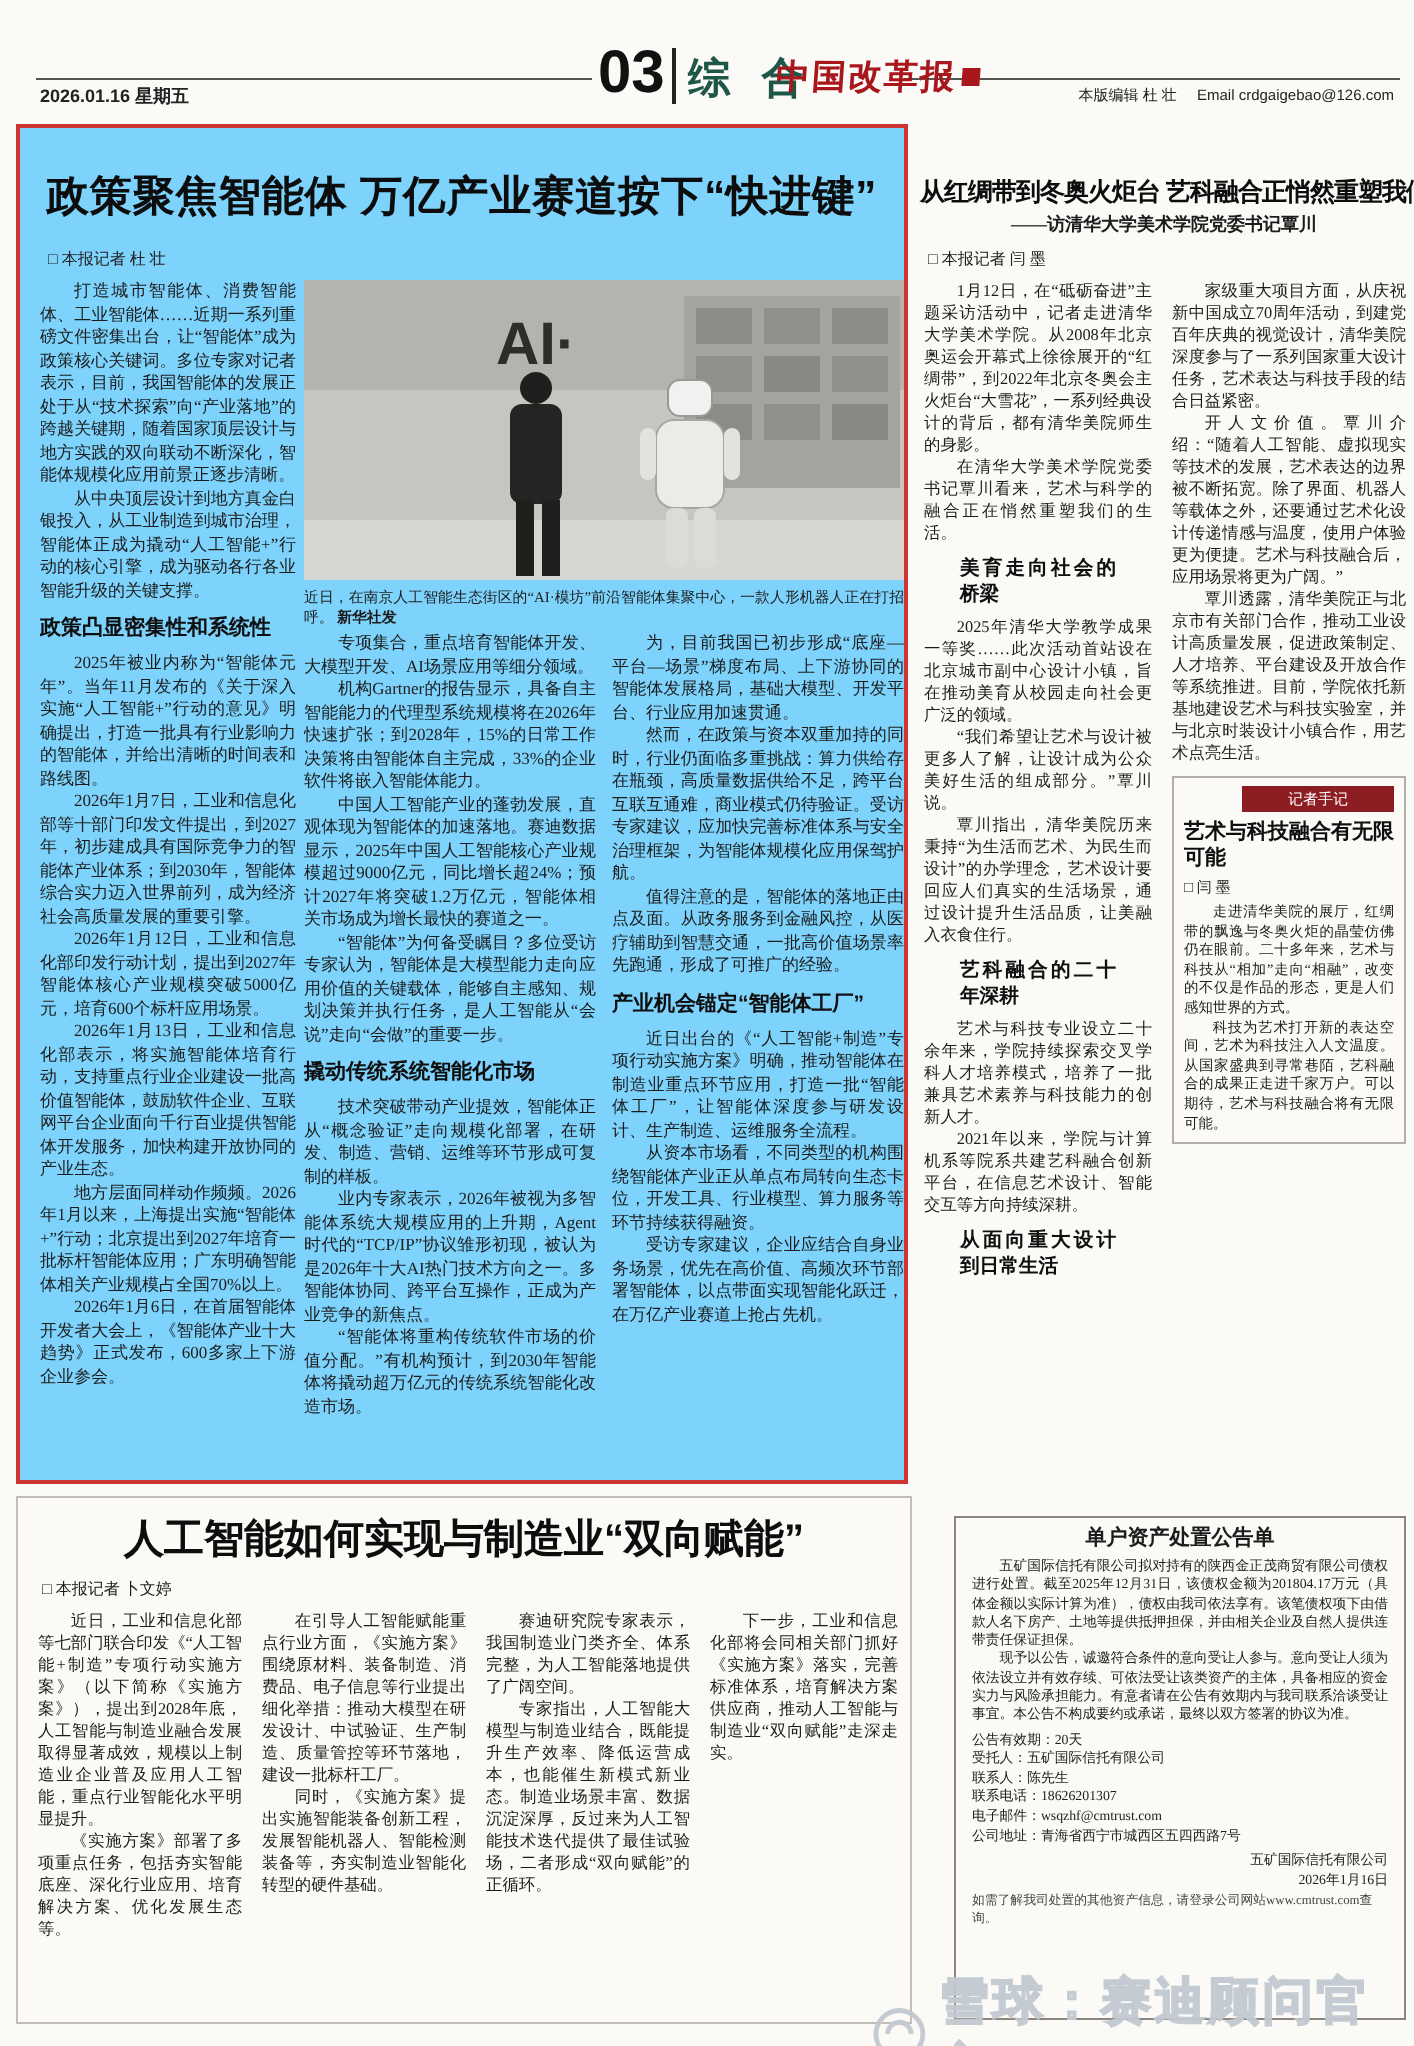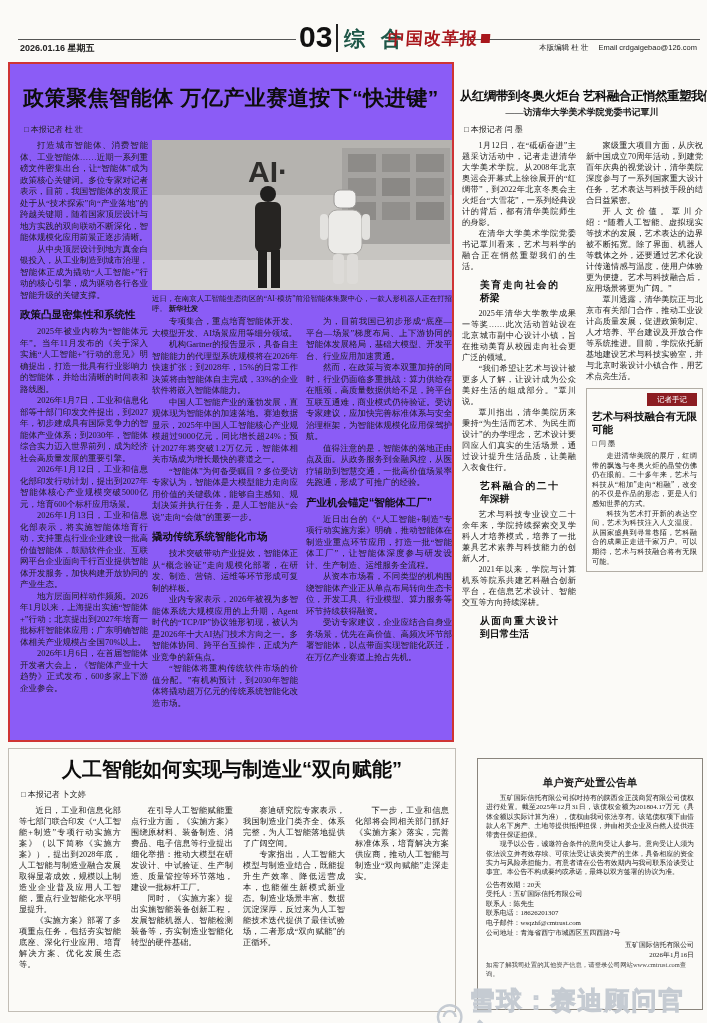--- a/index.html
+++ b/index.html
@@ -15,21 +15,21 @@
   .section-title{position:absolute;left:344px;top:25px;font-size:21px;font-weight:900;
                  letter-spacing:5px;color:#1e5647;font-family:"Liberation Sans","DejaVu Sans",sans-serif;}
   .paper-logo{position:absolute;left:388px;top:27px;font-size:17px;font-weight:900;color:#a8171c;
               transform:skewX(-4deg);letter-spacing:1px;display:flex;align-items:center;gap:3px;}
   .logo-seal{width:9px;height:9px;background:#a8171c;display:inline-block;}
   .editor-info{position:absolute;right:10px;top:43px;font-size:7.5px;color:#222;
                font-family:"Liberation Sans","DejaVu Sans",sans-serif;}
   .editor-info span{margin-left:8px;}
   
   .main-box{position:absolute;left:8px;top:62px;width:446px;height:680px;border:2px solid #cf3434;
-            background:#8b5cf6;box-sizing:border-box;}
+            background:#7dd3fc;box-sizing:border-box;}
   .main-headline{position:absolute;left:0;top:20px;width:100%;text-align:center;font-size:21px;
                  font-weight:900;letter-spacing:.5px;color:#0d0d0d;
                  font-family:"Liberation Sans","DejaVu Sans",sans-serif;}
   .main-byline{position:absolute;left:14px;top:60px;font-size:8px;color:#222;}
   .photo-wrap{position:absolute;left:142px;top:76px;width:300px;height:150px;background:#c7c5c1;overflow:hidden;}
   .photo-caption{position:absolute;left:142px;top:230px;width:300px;font-size:7.4px;line-height:10px;
                  color:#1c1c1c;text-align:justify;}
   .photo-caption b{font-weight:bold;}
   .col{position:absolute;text-align:justify;overflow:hidden;font-size:8.5px;line-height:11.5px;}
   .para{margin:0;text-indent:2em;}
@@ -52,30 +52,30 @@
                   letter-spacing:-0.5px;white-space:nowrap;}
   .right-subtitle{position:absolute;left:460px;top:106px;width:244px;text-align:center;font-size:9px;
                   font-weight:bold;}
   .right-byline{position:absolute;left:464px;top:124px;font-size:8px;}
   .r-col{top:140px;height:614px;font-size:8.2px;line-height:11px;}
   .r-col .subhead{font-size:9.8px;margin:6px 18px 4px;}
   .r1{left:462px;width:114px;}
   .r2{left:586px;width:117px;}
   .note-box{border:1px solid #b2ada5;margin-top:6px;padding:4px 5px;box-sizing:border-box;background:#fbfaf7;}
   .note-tag-row{text-align:right;}
-  .note-tag{display:inline-block;background:#8c1d22;color:#fff;font-size:7.5px;padding:1px 10px;
+  .note-tag{display:inline-block;background:#8c1d22;color:#fff;font-size:7.5px;padding:1px 23px;
             font-family:"Liberation Sans","DejaVu Sans",sans-serif;}
   .note-title{font-family:"Liberation Sans","DejaVu Sans",sans-serif;font-weight:bold;font-size:10.5px;
               line-height:13px;margin:4px 0 2px;color:#0f0f0f;}
   .note-byline{font-size:7.5px;margin-bottom:3px;}
   .note-body{font-size:7.2px;line-height:9.6px;text-align:justify;}
   .note-body p{margin:0;text-indent:2em;}
   
   .notice-box{position:absolute;left:477px;top:758px;width:226px;height:252px;border:1px solid #8a857d;
-              box-sizing:border-box;padding:17px 8px;background:#fbfaf7;overflow:hidden;}
+              box-sizing:border-box;padding:3px 8px;background:#fbfaf7;overflow:hidden;}
   .notice-title{text-align:center;font-weight:bold;font-size:10.5px;margin-bottom:3px;
                 font-family:"Liberation Sans","DejaVu Sans",sans-serif;}
   .notice-body{font-size:6.9px;line-height:9.3px;text-align:justify;}
   .notice-body p{margin:0;text-indent:2em;}
   .notice-info{margin-top:3px;font-size:6.9px;line-height:9.6px;}
   .notice-sign{margin-top:3px;font-size:6.9px;line-height:9.6px;text-align:right;}
   .notice-foot{margin-top:2px;font-size:6.4px;line-height:8.6px;color:#444;}
   
   .watermark{position:absolute;left:436px;top:984px;display:flex;align-items:center;gap:6px;
              color:#c3c9d1;opacity:.95;font-family:"Liberation Sans","DejaVu Sans",sans-serif;}

